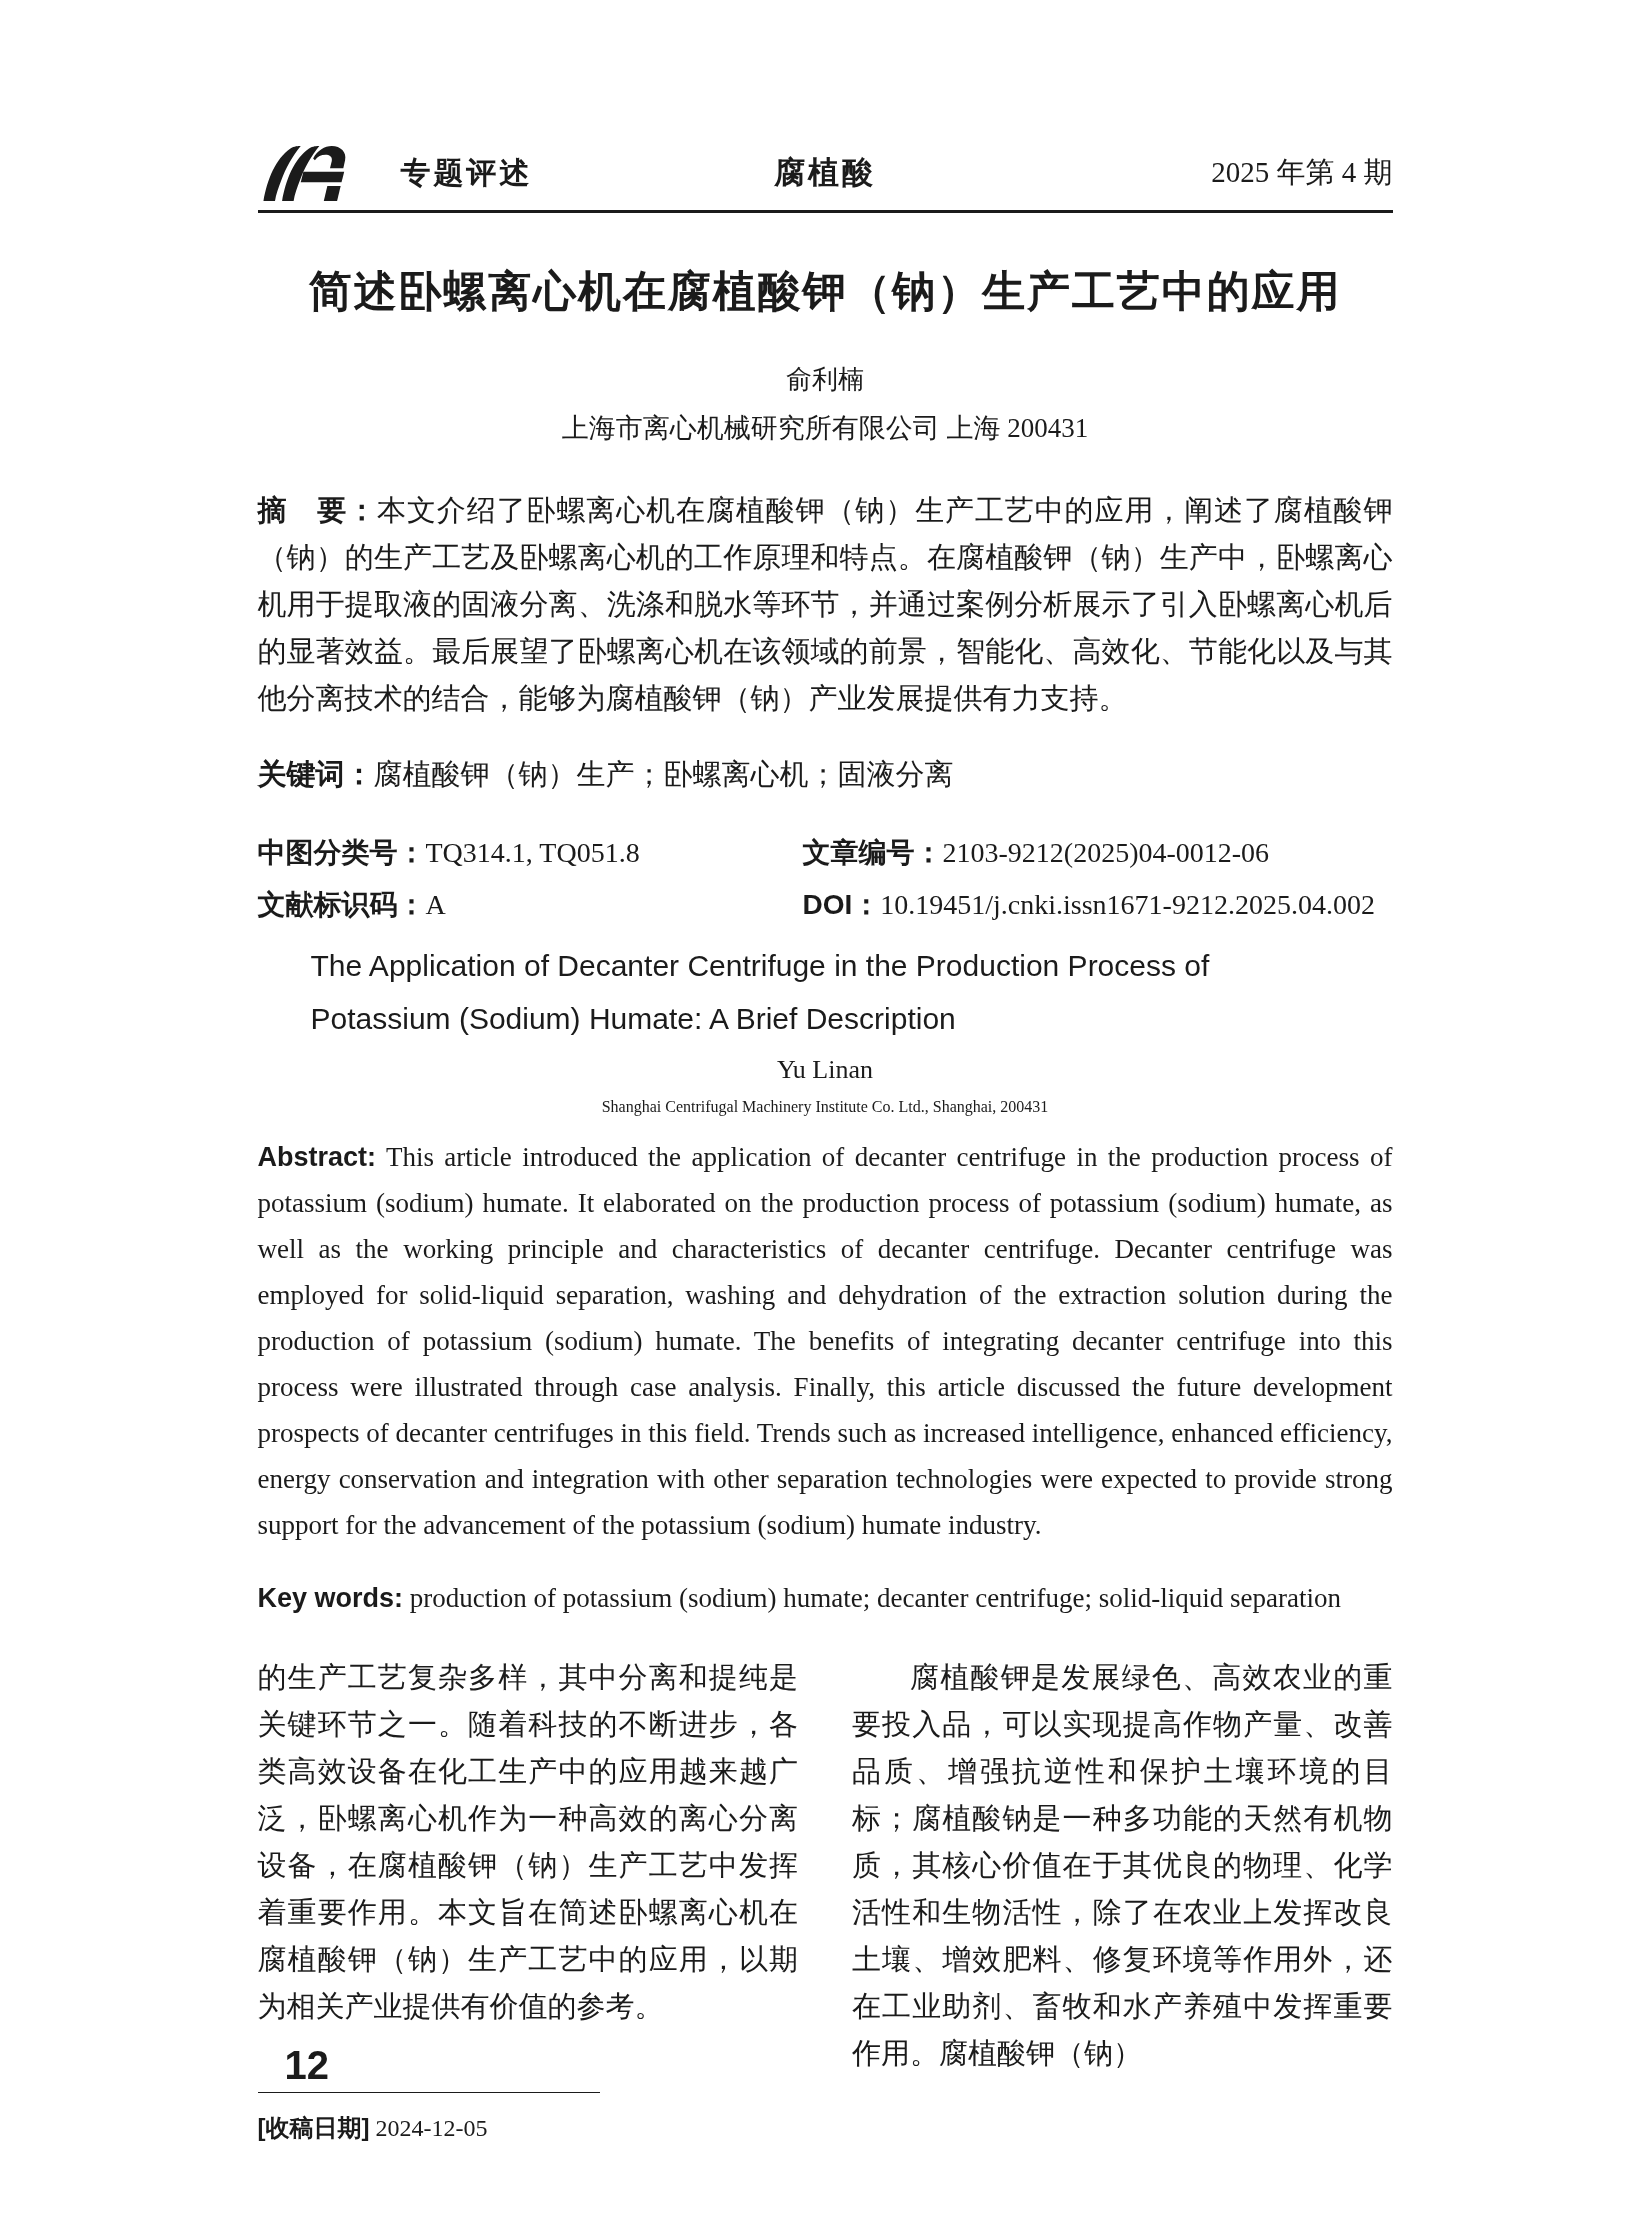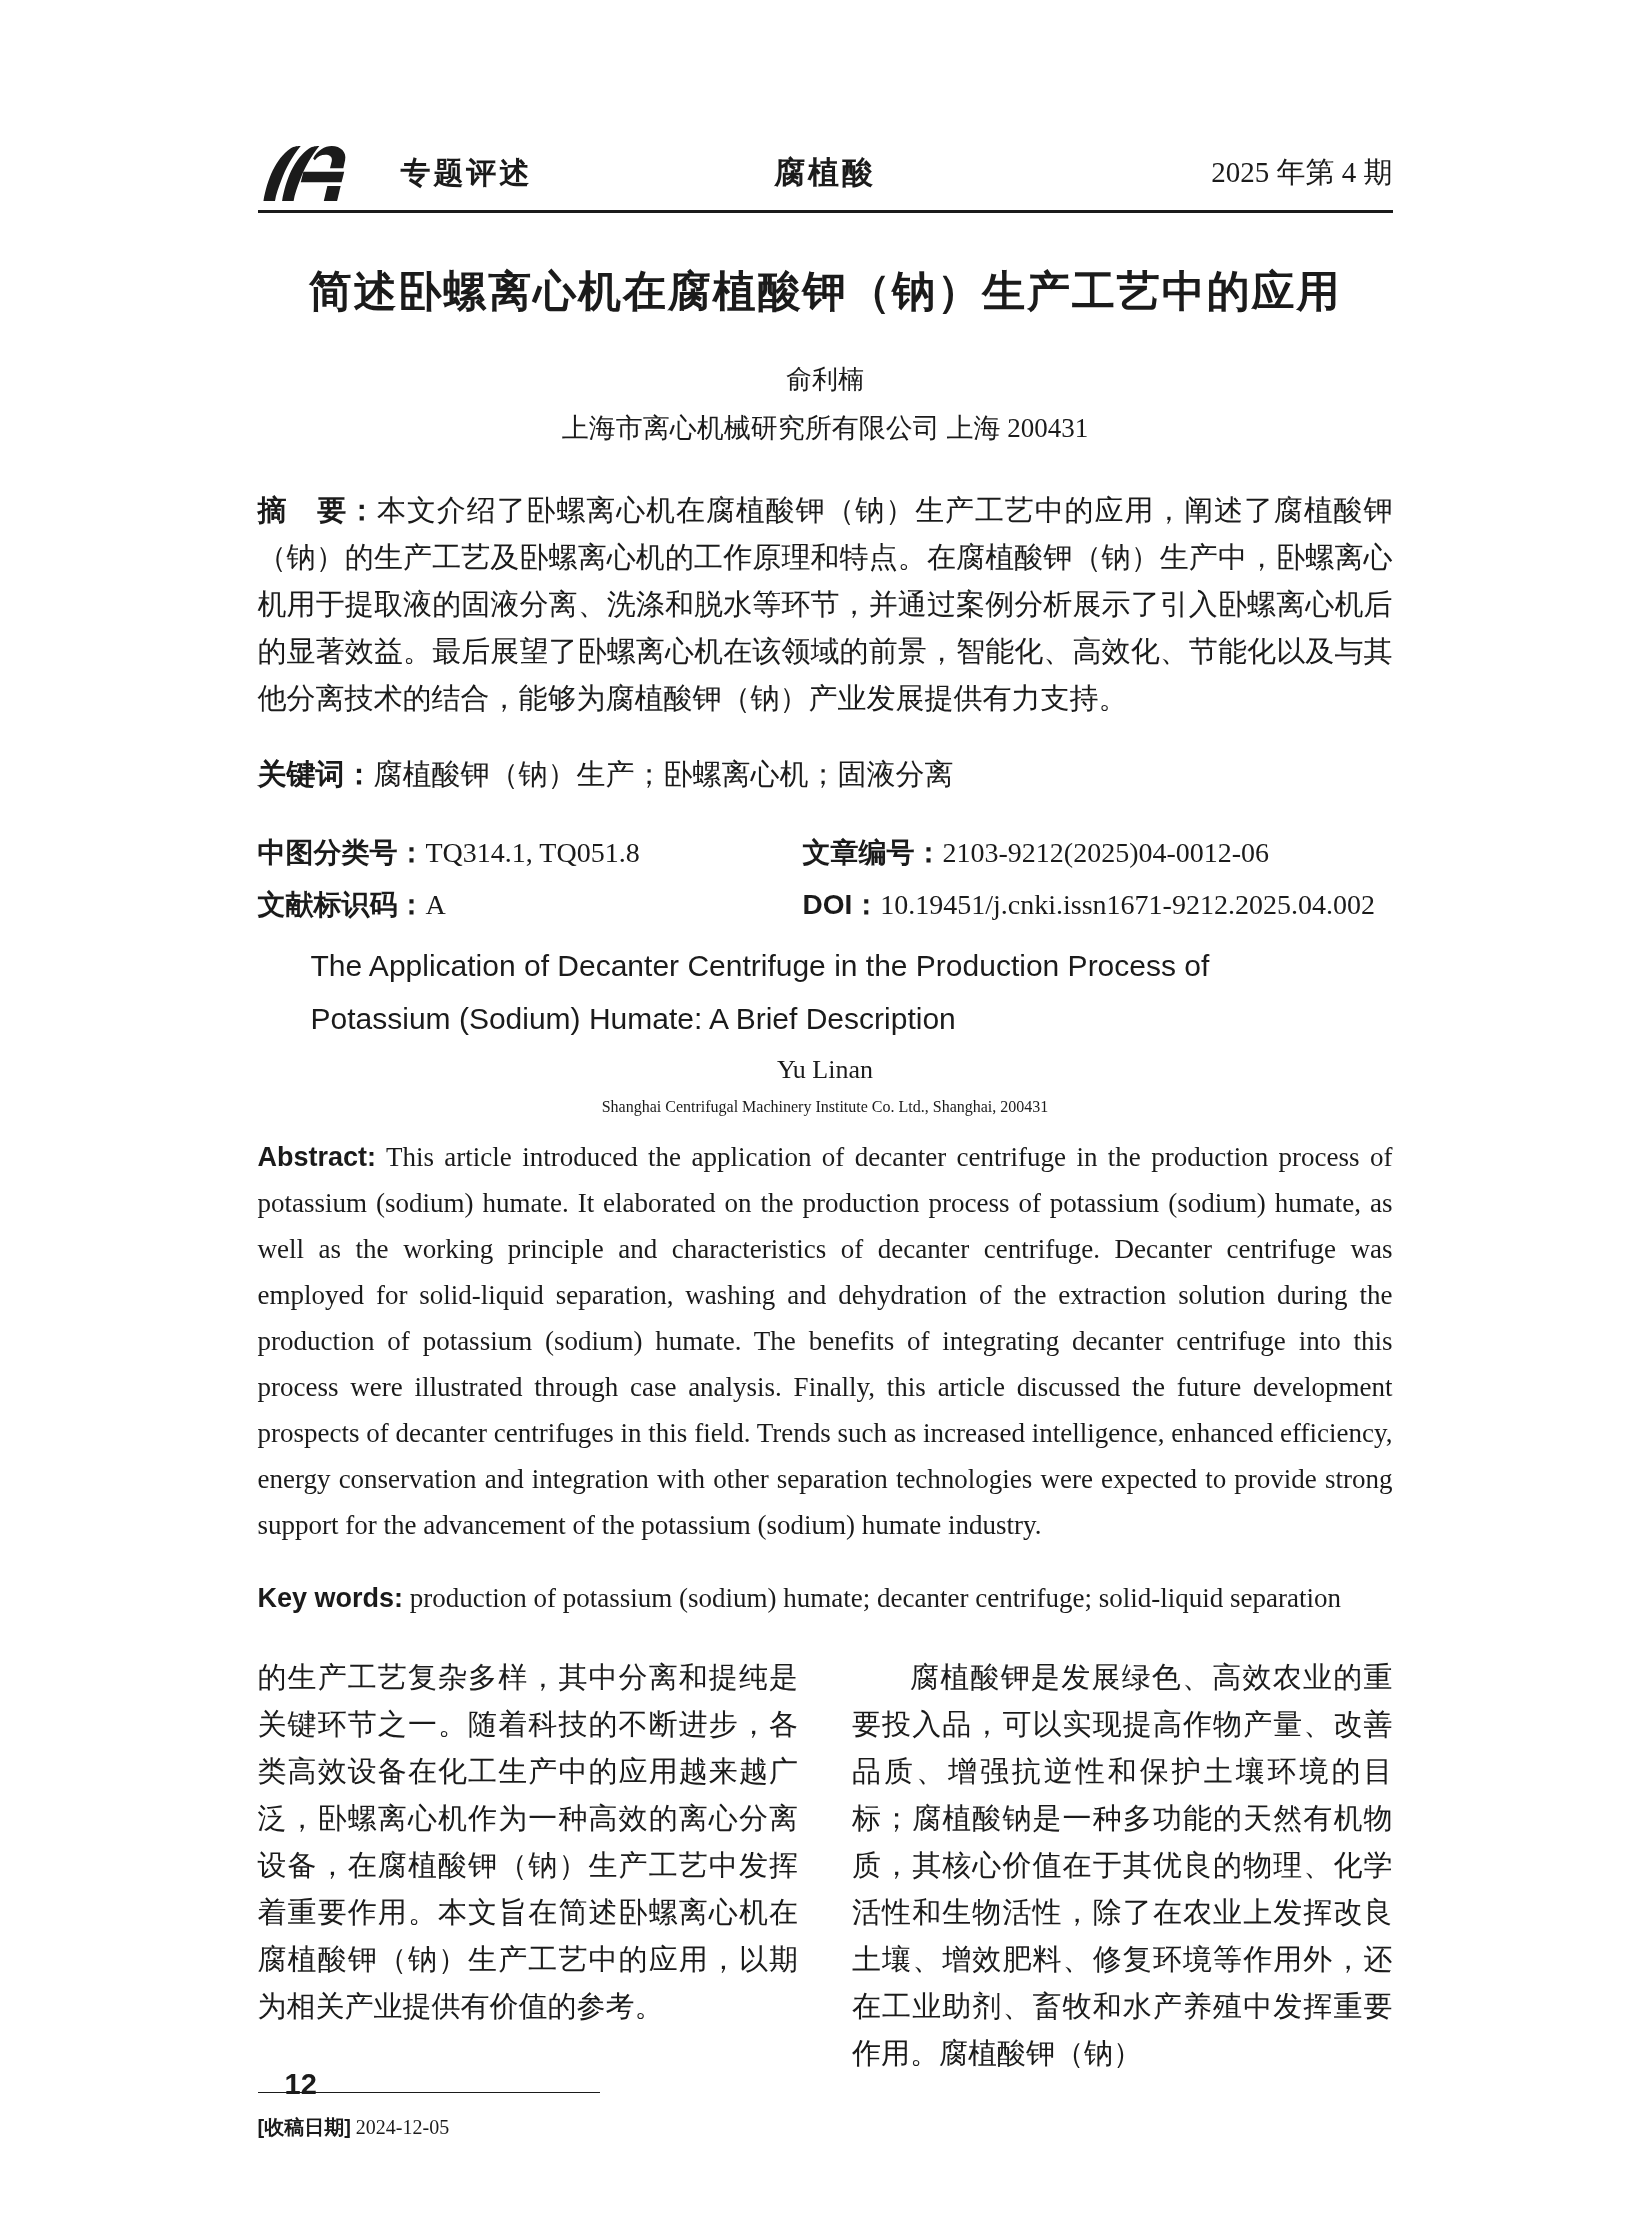--- a/index.html
+++ b/index.html
@@ -110,35 +110,35 @@
   }
   .body-col { flex: 1; margin: 0; }
   .body-col.first { text-indent: 2em; }
   
   .footnote-rule {
     border: none;
     border-top: 1.9px solid #1b1b1b;
     width: 342px;
     margin: 15.5px 0 0 0;
   }
-  .footnotes { margin-top: 11.6px; font-size: 20px; line-height: 45px; }
+  .footnotes { margin-top: 11.6px; font-size: 24px; line-height: 45px; }
   .fn-label {
     font-family: "Liberation Sans", sans-serif;
     font-weight: 700;
     font-style: normal;
   }
   .fn-line { margin: 0; }
   .fn-bio  { margin: 0; padding-left: 147px; text-indent: -147px; }
   .page-number {
     position: absolute;
     left: 173px;
-    bottom: 122px;
-    font-family: "Liberation Sans", sans-serif;
-    font-weight: 700;
-    font-size: 29px;
+    bottom: 135px;
+    font-family: "Liberation Sans", sans-serif;
+    font-weight: 700;
+    font-size: 40px;
   }
 </style>
 </head>
 <body>
 
 <div class="page">
 
   <div class="header-row">
     <span>
       <svg class="logo-svg" viewBox="0 0 100 62" xmlns="http://www.w3.org/2000/svg" aria-hidden="true">

